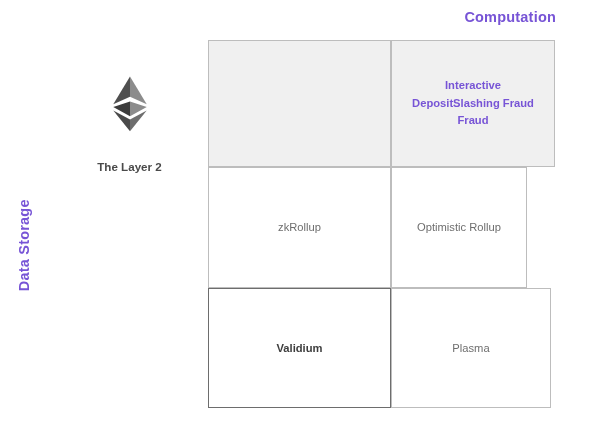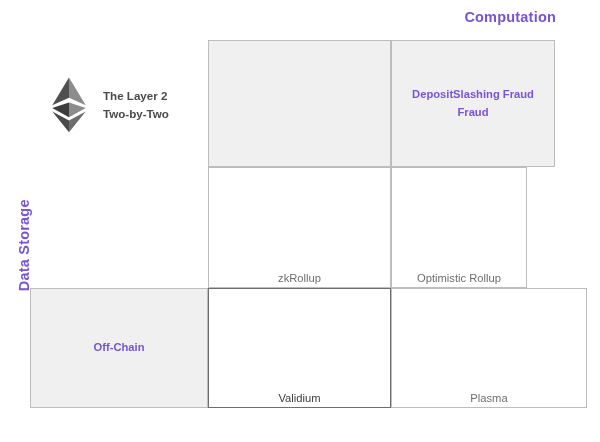--- a/index.html
+++ b/index.html
@@ -81,53 +81,52 @@
     line-height: 1.55;
   }
 
   .cell-body {
     background: #ffffff;
     border: 1px solid #bdbdbd;
     color: #6e6e6e;
     font-size: 11.2px;
     font-weight: normal;
     line-height: 1.5;
-    align-items: flex-end;
   }
 
   .cell-body.highlight {
     color: #3d3d3d;
-    font-weight: normal;
+    font-weight: bold;
     border: 1.6px solid #6d6d6d;
     z-index: 6;
   }
 
   
   #cell-header-zk      { left: 208px; top: 40px;  width: 183px; height: 127px; }
   #cell-header-fraud   { left: 391px; top: 40px;  width: 164px; height: 127px; }
 
   #cell-rowlabel-on    { left: 30px;  top: 167px; width: 178px; height: 121px; }
   #cell-rowlabel-off   { left: 30px;  top: 288px; width: 178px; height: 120px; }
 
   #cell-zkrollup       { left: 208px; top: 167px; width: 183px; height: 121px; }
   #cell-optimistic     { left: 391px; top: 167px; width: 136px; height: 121px; }
   #cell-validium       { left: 208px; top: 288px; width: 183px; height: 120px; }
-  #cell-plasma         { left: 391px; top: 288px; width: 196px; height: 120px; }
+  #cell-plasma         { left: 391px; top: 288px; width: 160px; height: 120px; }
 
   
   #brand-block {
     position: absolute;
     left: 52px;
     top: 76px;
     width: 155px;
     height: 58px;
     display: flex;
-    flex-direction: row;
+    flex-direction: column;
     align-items: center;
-    gap: 17px;
+    gap: 26px;
   }
   #eth-logo {
     flex: 0 0 auto;
     width: 34px;
     height: 56px;
     display: block;
   }
   #brand-text {
     font-size: 11.6px;
     font-weight: bold;
@@ -150,40 +149,37 @@
     <svg id="eth-logo" viewBox="0 0 128 208" xmlns="http://www.w3.org/2000/svg">
       <polygon points="64,0 64,77 127,105" fill="#8c8c8c"></polygon>
       <polygon points="64,0 1,105 64,77" fill="#4f4f4f"></polygon>
       <polygon points="64,95 64,150 127,115" fill="#8c8c8c"></polygon>
       <polygon points="64,95 1,115 64,150" fill="#3c3c3c"></polygon>
       <polygon points="64,162 64,207 127,128" fill="#6e6e6e"></polygon>
       <polygon points="64,162 1,128 64,207" fill="#4a4a4a"></polygon>
     </svg>
     <div id="brand-text">
       <div>The Layer 2</div>
-      <div>Two-by-Two</div>
     </div>
   </div>
 
   <div class="cell cell-header" id="cell-header-zk">
     <div>
     </div>
   </div>
 
   <div class="cell cell-header" id="cell-header-fraud">
     <div>
+      <div>Interactive</div>
       <div>DepositSlashing Fraud</div>
       <div>Fraud</div>
     </div>
   </div>
 
 
-  <div class="cell cell-rowlabel" id="cell-rowlabel-off">
-    <div>Off-Chain</div>
-  </div>
 
   <div class="cell cell-body" id="cell-zkrollup">
     <div>zkRollup</div>
   </div>
 
   <div class="cell cell-body" id="cell-optimistic">
     <div>Optimistic Rollup</div>
   </div>
 
   <div class="cell cell-body highlight" id="cell-validium">

